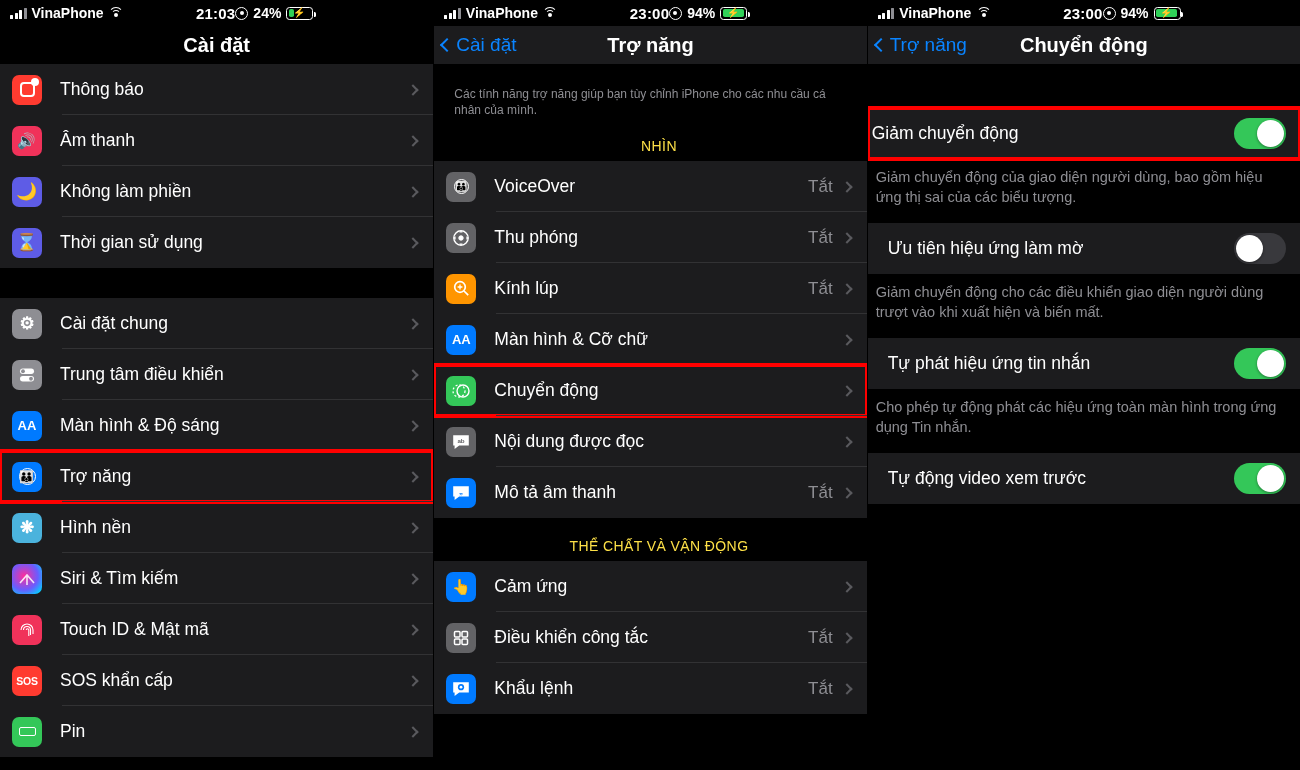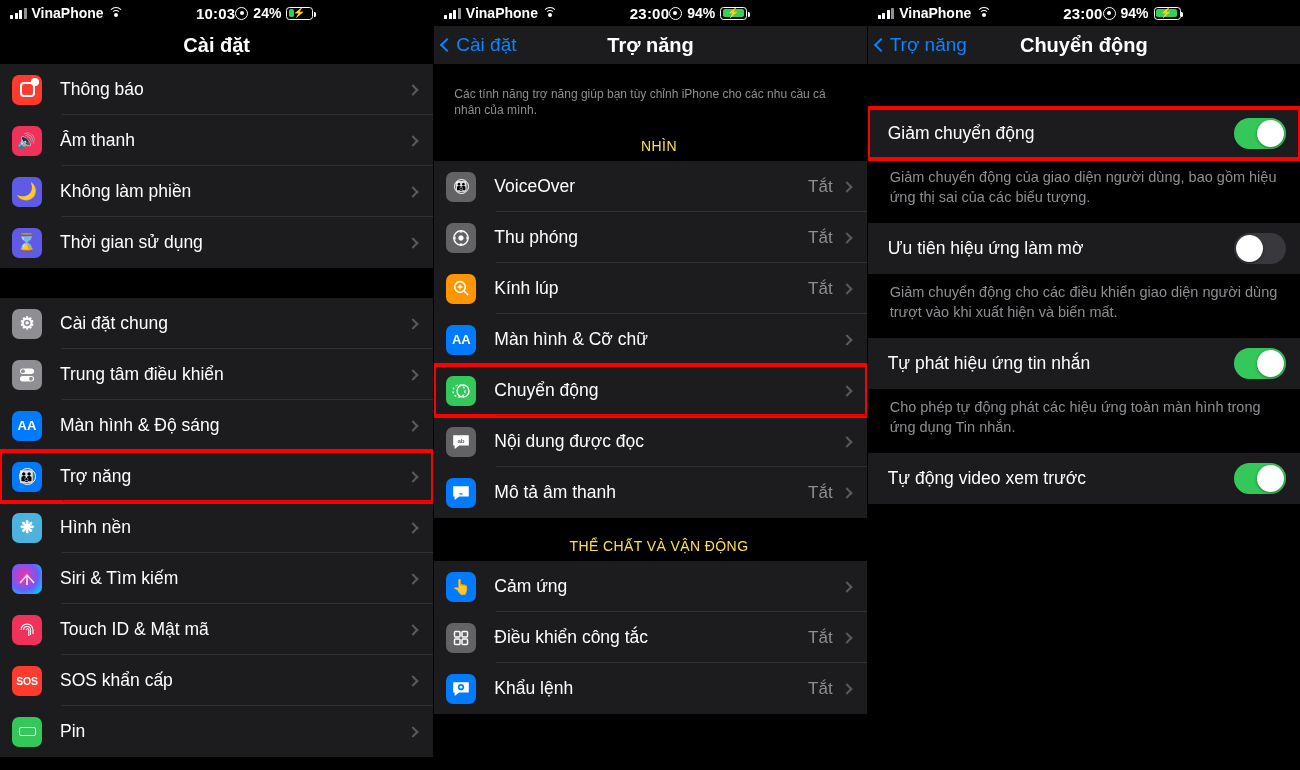--- a/index.html
+++ b/index.html
@@ -91,21 +91,21 @@
 
   .header-text {
     color: #8e8e93; font-size: 12px; line-height: 1.35; padding: 22px 18px 0 20px;
     background: #000;
   }
   .section-title {
     color: #fde047; font-size: 14px; letter-spacing: .4px;
     padding: 20px 3px 7px 20px; background: #000; text-transform: uppercase; text-align: center;
   }
   .footnote {
-    color: #8e8e93; font-size: 14.5px; line-height: 1.35; padding: 9px 18px 16px 22px; background: #000;
+    color: #8e8e93; font-size: 14.5px; line-height: 1.35; padding: 9px 18px 16px 8px; background: #000;
   }
 
   
   .toggle {
     width: 52px; height: 31px; border-radius: 16px; position: relative;
     margin-right: 14px; flex: 0 0 52px;
   }
   .toggle.on { background: #34c759; }
   .toggle.off { background: #39393d; }
   .toggle .knob {
@@ -139,21 +139,21 @@
             <i></i>
             <i></i>
           </div>
         <span class="carrier">VinaPhone</span>
         <div class="wifi">
             <span></span>
             <span></span>
             <span></span>
           </div>
       </div>
-      <div class="sb-center">10:03</div>
+      <div class="sb-center">21:03</div>
       <div class="sb-right">
         <div class="lockicon"></div>
         <span>24%</span>
         <div class="battery">
           <div class="fill" style="width:24%"></div>
             <div class="bolt">⚡</div>
         </div>
       </div>
     </div>
     <div class="navbar plain">
@@ -452,21 +452,21 @@
       <div class="nav-back">
         <div class="chev-left"></div>
         <span>Trợ năng</span>
       </div>
       <span class="nav-title">Chuyển động</span>
     </div>
     <div class="scroll">
       <div class="gap lg"></div>
 
       <div class="group">
-        <div class="row hl" style="padding-left:20px">
+        <div class="row hl" style="padding-left:4px">
           <span class="label" style="margin-left:0">Giảm chuyển động</span>
           <div class="toggle on">
               <div class="knob"></div>
             </div>
         </div>
       </div>
       <div class="footnote">Giảm chuyển động của giao diện người dùng, bao gồm hiệu ứng thị sai của các biểu tượng.</div>
 
       <div class="group">
         <div class="row" style="padding-left:20px">

